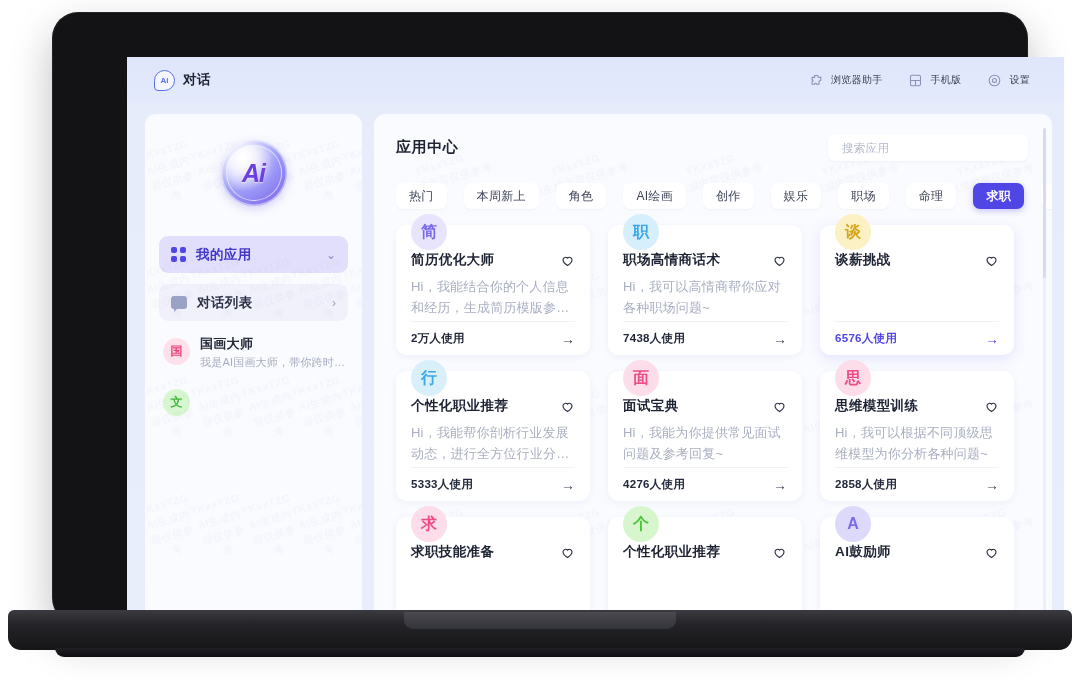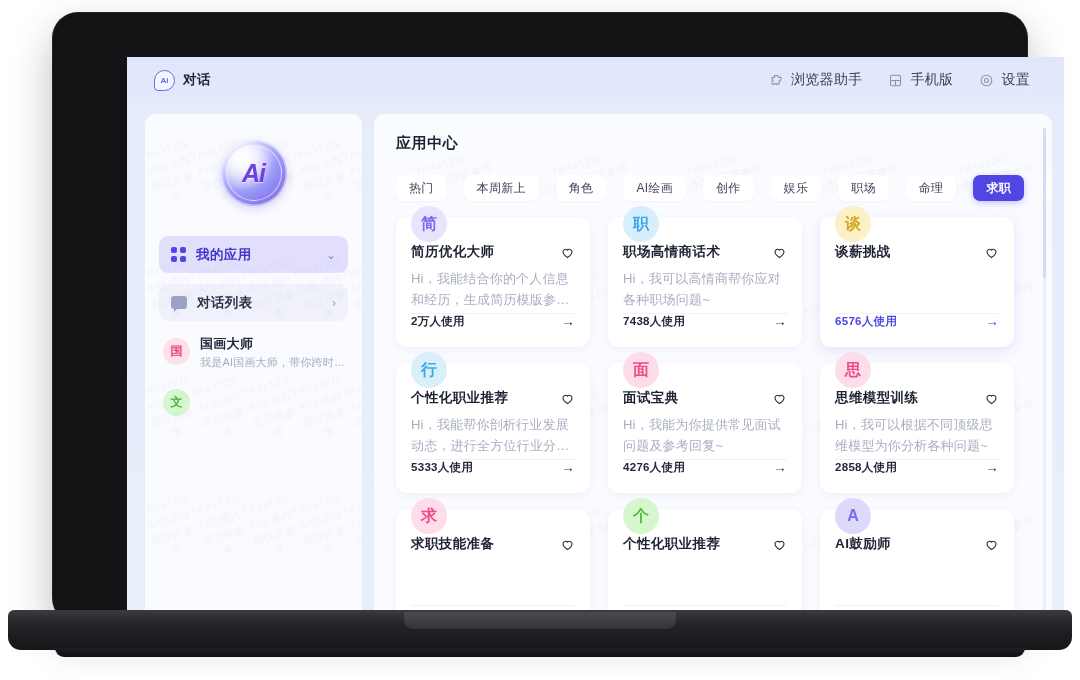--- a/index.html
+++ b/index.html
@@ -50,21 +50,21 @@
   }
   .brand{display:flex;align-items:center;gap:8px;}
   .brand-mark{
     width:19px;height:19px;border-radius:50% 50% 50% 4px;
     border:1.6px solid #5a6ee8;display:flex;align-items:center;justify-content:center;
     font-size:8px;font-weight:700;color:#5a6ee8;background:#f3f6ff;
   }
   .brand-text{font-size:13.5px;font-weight:700;color:#1f2330;letter-spacing:.5px;}
   .header-actions{margin-left:auto;display:flex;align-items:center;gap:26px;}
   .header-action{display:flex;align-items:center;gap:7px;cursor:pointer;}
-  .header-action span.lbl{font-size:14px;color:#3a4156;letter-spacing:.3px;text-align:center;}
+  .header-action span.lbl{font-size:10px;color:#3a4156;letter-spacing:.3px;text-align:center;}
   .ha-ic{width:15px;height:15px;display:block;color:#8a93b5;}
 
   
   .app-body{
     position:relative;height:521px;display:flex;
     background:linear-gradient(180deg,#e7ecfb 0%,#e9eefb 100%);
     padding:11px 12px 0 18px;box-sizing:border-box;
   }
 
   
@@ -165,21 +165,21 @@
   }
   .card-head{display:flex;align-items:center;}
   .card-title{font-size:13.5px;font-weight:700;color:#1e2333;letter-spacing:.4px;}
   .heart{margin-left:auto;width:15px;height:15px;color:#2b3040;display:block;}
   .card-desc{
     font-size:13px;color:#a9afc1;line-height:1.62;margin-top:7px;letter-spacing:.2px;
     display:-webkit-box;-webkit-line-clamp:2;-webkit-box-orient:vertical;overflow:hidden;
   }
   .card-foot{
     position:absolute;left:15px;right:15px;bottom:0;height:33px;
-    border-top:1px solid #f0f1f6;display:flex;
+    border-top:1px solid #f0f1f6;display:flex;align-items:center;
   }
   .card-users{font-size:11.5px;font-weight:700;color:#22283a;letter-spacing:.3px;}
   .card-arrow{margin-left:auto;font-size:14px;color:#3a4054;line-height:1;}
   .card.hovered .card-users{color:#4f46e5;}
   .card.hovered .card-arrow{color:#4f46e5;}
   .card.hovered{box-shadow:0 4px 14px rgba(79,70,229,.13);}
 
   .scrollbar{
     position:absolute;right:6px;top:14px;width:3px;height:calc(100% - 20px);
     background:#eceffb;border-radius:2px;
@@ -385,20 +385,23 @@
 AI生成内容仅供参考</b>
               <b>YKxxTZG
 AI生成内容仅供参考</b>
               <b>YKxxTZG
 AI生成内容仅供参考</b>
             </div>
           <div class="main-inner">
 
             <div class="main-top">
               <div class="main-title">应用中心</div>
+              <div class="search-box">
+                <input type="text" placeholder="搜索应用" style="">
+              </div>
             </div>
 
             <div class="tabs">
                 <div class="tab">热门</div>
                 <div class="tab">本周新上</div>
                 <div class="tab">角色</div>
                 <div class="tab">AI绘画</div>
                 <div class="tab">创作</div>
                 <div class="tab">娱乐</div>
                 <div class="tab">职场</div>

